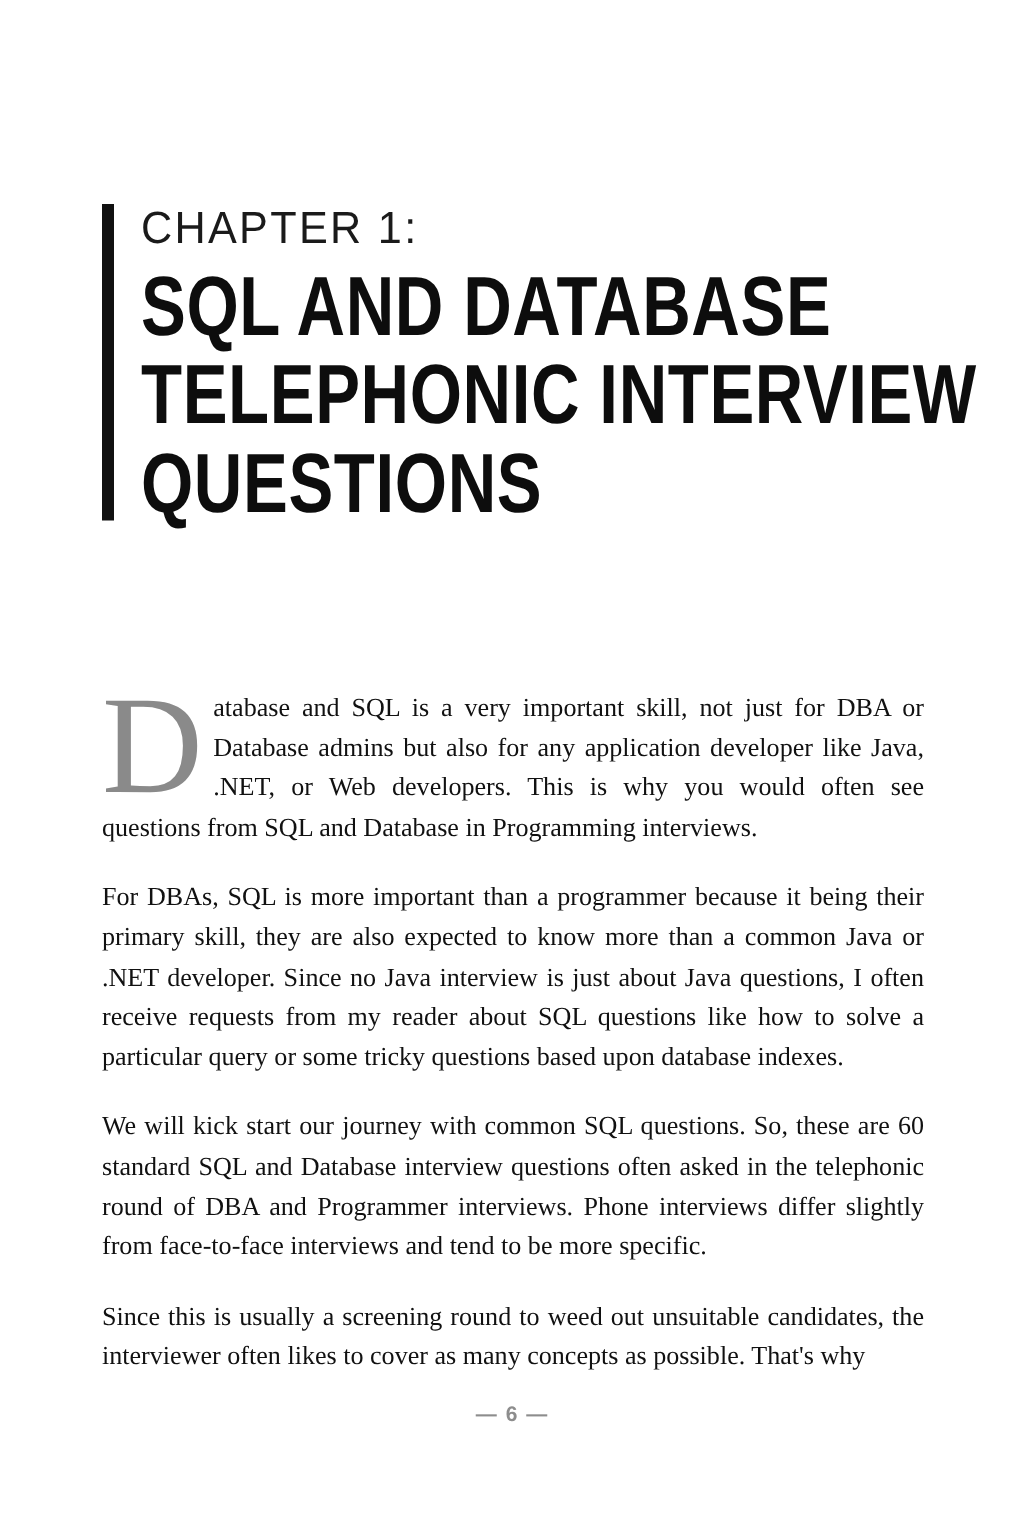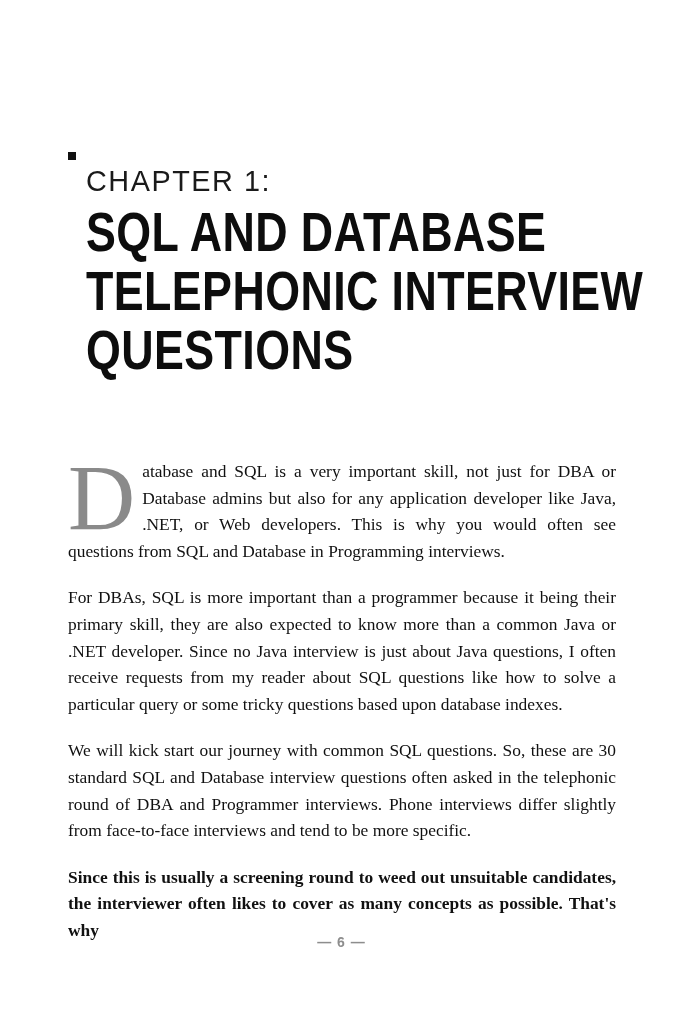--- a/index.html
+++ b/index.html
@@ -16,25 +16,24 @@
     background: #ffffff;
     overflow: hidden;
     font-family: "Liberation Serif", "DejaVu Serif", serif;
     -webkit-font-smoothing: antialiased;
   }
 
   
   #chapter-heading {
     position: absolute;
     left: 68px;
-    top: 152px;
+    top: 136px;
     width: 548px;
     display: flex;
     align-items: stretch;
-    flex-direction: column;
   }
 
   #chapter-rule {
     width: 8px;
     background: #111111;
     flex: 0 0 8px;
     align-self: stretch;
     margin-bottom: 4px;
   }
 
@@ -80,21 +79,20 @@
     font-size: 17.4px;
     line-height: 26.6px;
     color: #111111;
     text-align: justify;
     text-justify: inter-word;
     margin: 0 0 20px 0;
   }
 
   .body-paragraph:last-child {
     margin-bottom: 0;
-    font-weight: bold;
   }
 
   
   #paragraph-intro {
     position: relative;
   }
 
   #drop-cap {
     float: left;
     font-family: "Liberation Serif", "DejaVu Serif", serif;
@@ -141,21 +139,21 @@
   </div>
 
   <div id="body-copy">
 
     <p class="body-paragraph" id="paragraph-intro">
       <span id="drop-cap">D</span><span id="paragraph-intro-runs"><span>atabase and SQL is a very important skill, not just for DBA or Database admins but also for any application developer like </span><span class="underlined">Java</span><span>, </span><span class="underlined">.NET</span><span>, or </span><span class="underlined">Web developers</span><span>. This is why you would often see questions from SQL and Database in Programming interviews.</span></span>
     </p>
 
     <p class="body-paragraph">For DBAs, SQL is more important than a programmer because it being their primary skill, they are also expected to know more than a common Java or .NET developer. Since no Java interview is just about Java questions, I often receive requests from my reader about SQL questions like how to solve a particular query or some tricky questions based upon database indexes.</p>
 
-    <p class="body-paragraph">We will kick start our journey with common SQL questions. So, these are 30 standard SQL and Database interview questions often asked in the telephonic round of DBA and Programmer interviews. Phone interviews differ slightly from face-to-face interviews and tend to be more specific.</p>
+    <p class="body-paragraph">We will kick start our journey with common SQL questions. So, these are 60 standard SQL and Database interview questions often asked in the telephonic round of DBA and Programmer interviews. Phone interviews differ slightly from face-to-face interviews and tend to be more specific.</p>
 
     <p class="body-paragraph">Since this is usually a screening round to weed out unsuitable candidates, the interviewer often likes to cover as many concepts as possible. That's why</p>
 
   </div>
 
   <div id="page-footer">— 6 —</div>
 
 </div>
 
 </body></html>

